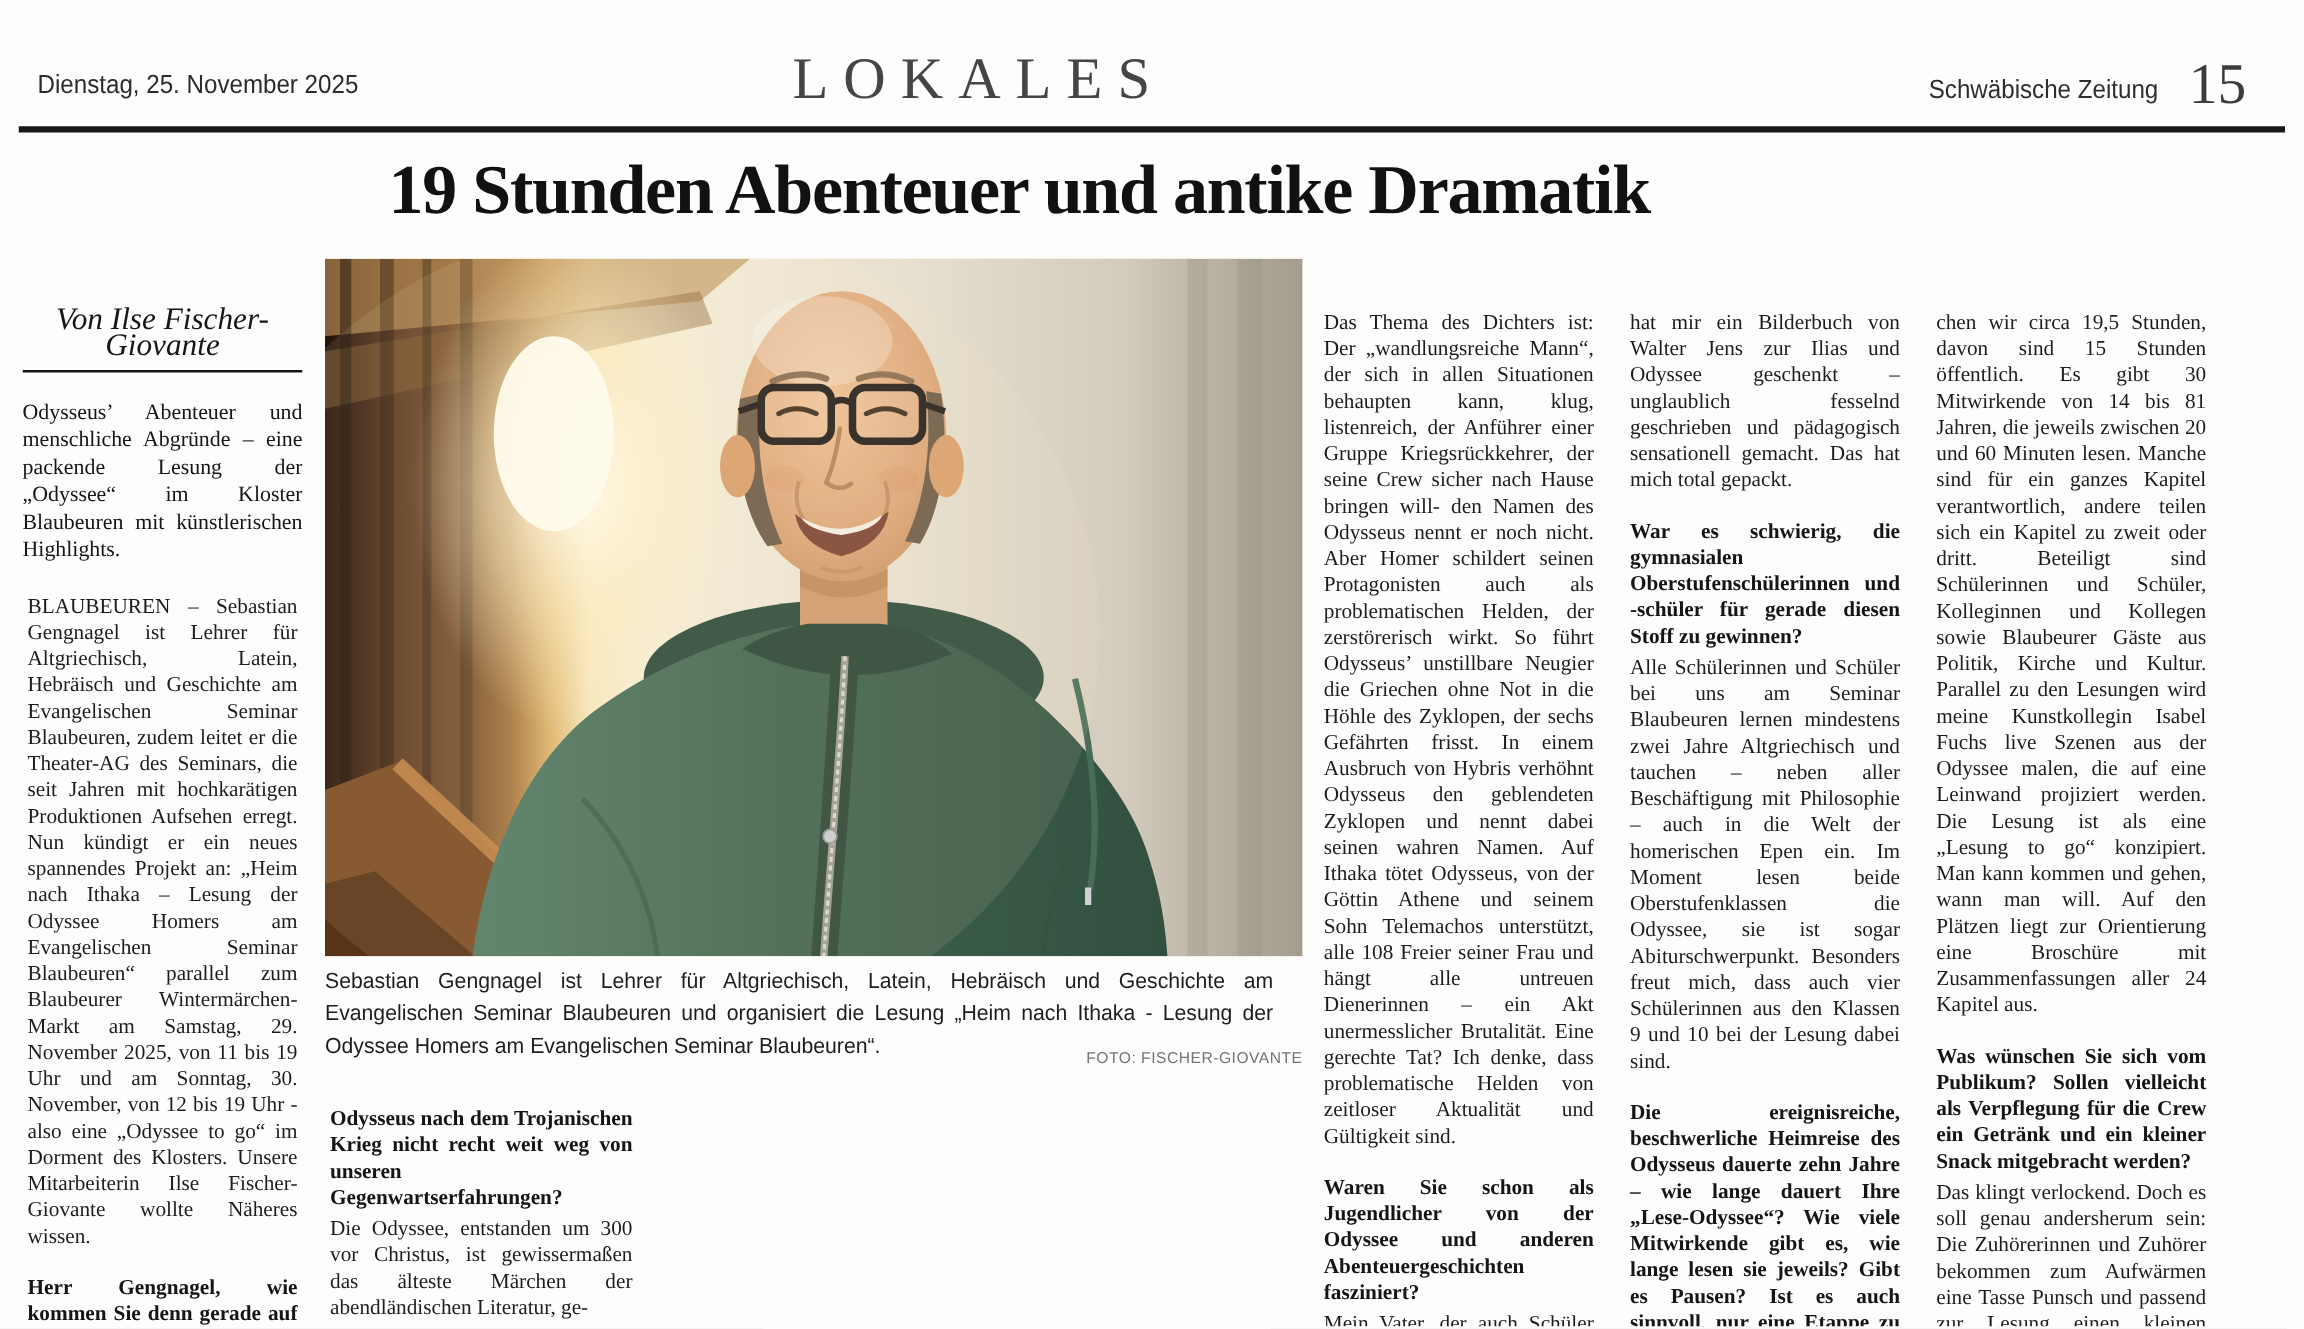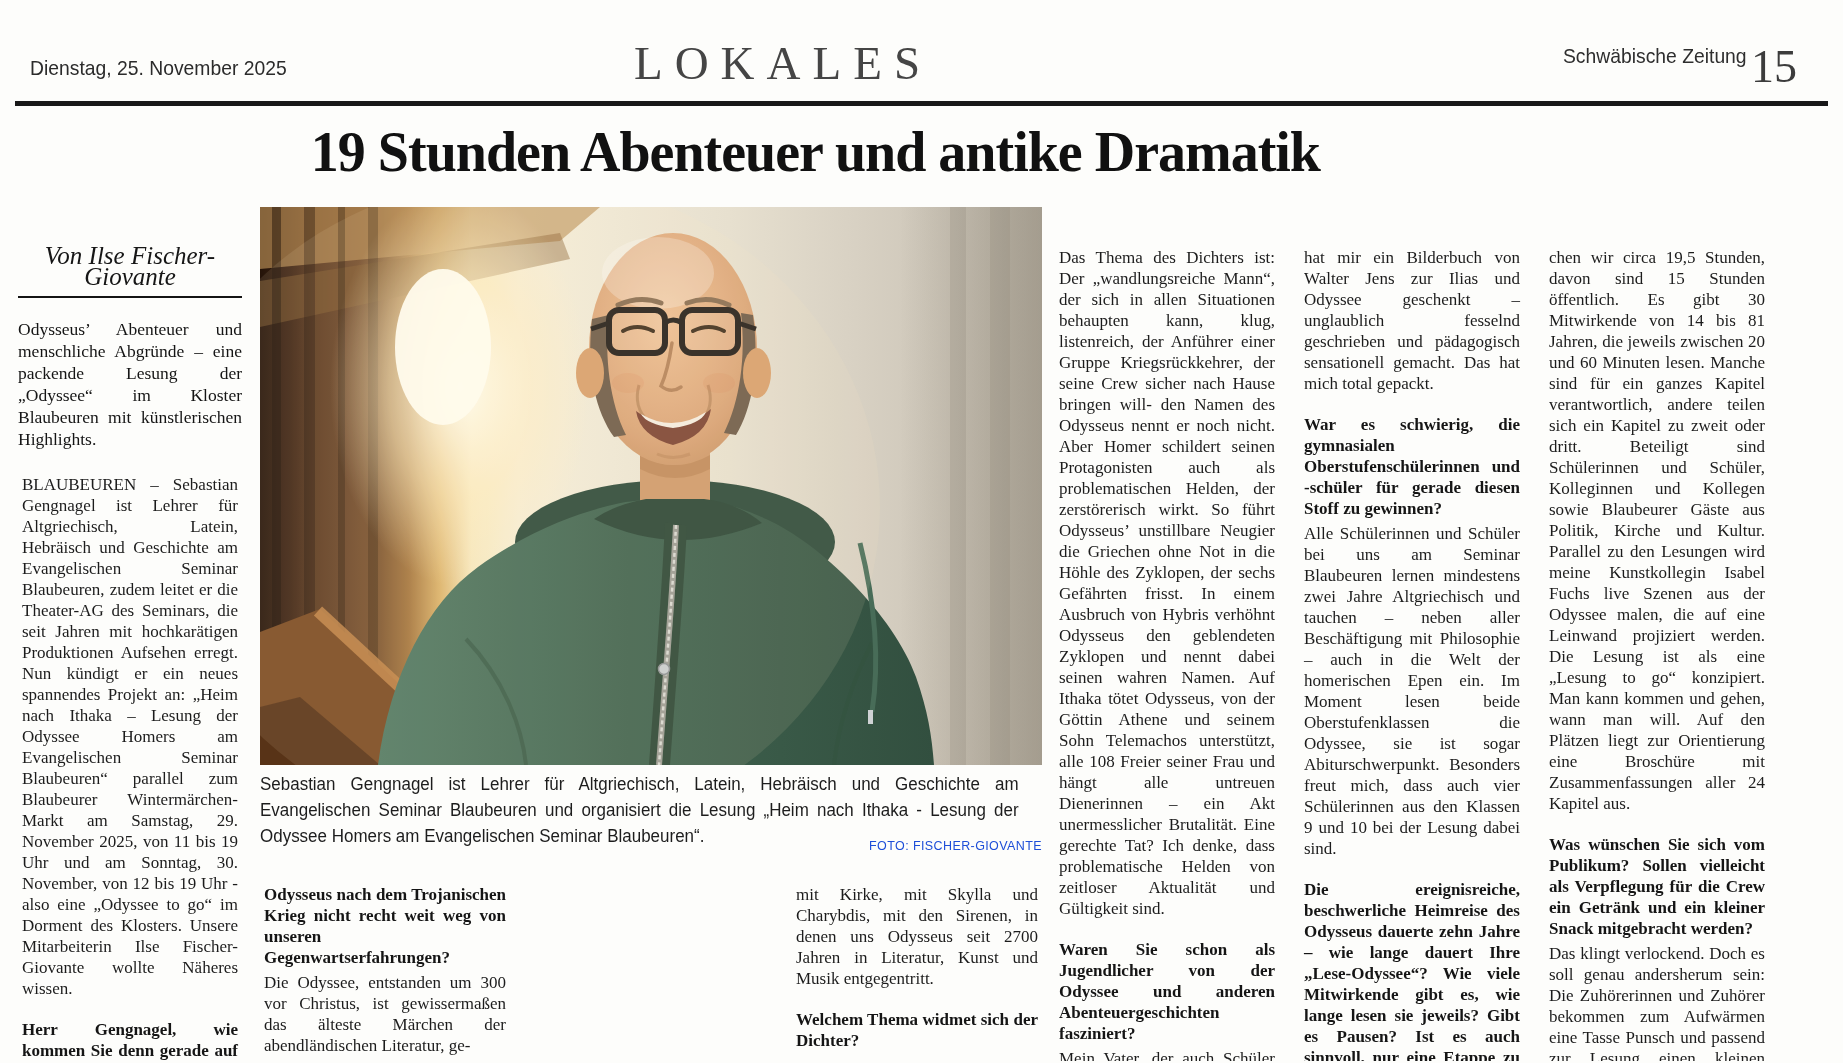--- a/index.html
+++ b/index.html
@@ -20,21 +20,21 @@
     white-space:nowrap;
   }
   .mast-section{
     position:absolute;left:783px;top:36px;transform:translateX(-50%);
     font-family:"Liberation Serif", serif;
     font-size:47px;letter-spacing:12px;color:#454545;
     white-space:nowrap;
   }
   .mast-right{
     position:absolute;right:46px;top:44px;
-    display:flex;align-items:flex-start;gap:4px;
+    display:flex;align-items:flex-end;gap:24px;
   }
   .mast-paper{
     font-family:"Liberation Sans", sans-serif;
     font-size:21px;color:#2e2e2e;
     transform:scaleX(.92);transform-origin:right center;
     padding-bottom:6px;white-space:nowrap;
   }
   .mast-pagenum{
     font-family:"Liberation Serif", serif;
     font-size:46px;line-height:1;color:#3c3c3c;
@@ -90,21 +90,21 @@
   }
   .caption{
     margin:0;text-align:justify;
     font-family:"Liberation Sans", sans-serif;
     font-size:17.5px;line-height:26px;color:#1d1d1d;
     transform:scaleX(.97);transform-origin:left top;
   }
   .credit{
     position:absolute;right:0;bottom:6px;
     font-family:"Liberation Sans", sans-serif;
-    font-size:12.5px;letter-spacing:.4px;color:#1d4ed8;
+    font-size:12.5px;letter-spacing:.4px;color:#737373;
     background:#fdfdfb;padding-left:8px;
   }
 </style>
 </head>
 <body>
 
 <div class="page">
 
   <header>
     <div class="mast-date">Dienstag, 25. November 2025</div>
@@ -258,24 +258,20 @@
 
   <div class="caption-wrap">
     <p class="caption">Sebastian Gengnagel ist Lehrer für Altgriechisch, Latein, Hebräisch und Geschichte am Evangelischen Seminar Blaubeuren und organisiert die Lesung „Heim nach Ithaka - Lesung der Odyssee Homers am Evangelischen Seminar Blaubeuren“.</p>
     <span class="credit">FOTO: FISCHER-GIOVANTE</span>
   </div>
 
   <section class="col colb col2">
       <p class="para q">Odysseus nach dem Trojanischen Krieg nicht recht weit weg von unseren Gegenwartserfahrungen?</p>
       <p class="para">Die Odyssee, entstanden um 300 vor Christus, ist gewissermaßen das älteste Märchen der abendländischen Literatur, ge-</p>
     </section>
-  <section class="col colb col4">
-      <p class="para">mit Kirke, mit Skylla und Charybdis, mit den Sirenen, in denen uns Odysseus seit 2700 Jahren in Literatur, Kunst und Musik entgegentritt.</p>
-      <p class="para q">Welchem Thema widmet sich der Dichter?</p>
-    </section>
 
   <section class="col col5">
       <p class="para">Das Thema des Dichters ist: Der „wandlungsreiche Mann“, der sich in allen Situationen behaupten kann, klug, listenreich, der Anführer einer Gruppe Kriegsrückkehrer, der seine Crew sicher nach Hause bringen will- den Namen des Odysseus nennt er noch nicht. Aber Homer schildert seinen Protagonisten auch als problematischen Helden, der zerstörerisch wirkt. So führt Odysseus’ unstillbare Neugier die Griechen ohne Not in die Höhle des Zyklopen, der sechs Gefährten frisst. In einem Ausbruch von Hybris verhöhnt Odysseus den geblendeten Zyklopen und nennt dabei seinen wahren Namen. Auf Ithaka tötet Odysseus, von der Göttin Athene und seinem Sohn Telemachos unterstützt, alle 108 Freier seiner Frau und hängt alle untreuen Dienerinnen – ein Akt unermesslicher Brutalität. Eine gerechte Tat? Ich denke, dass problematische Helden von zeitloser Aktualität und Gültigkeit sind.</p>
       <p class="para q">Waren Sie schon als Jugendlicher von der Odyssee und anderen Abenteuergeschichten fasziniert?</p>
       <p class="para">Mein Vater, der auch Schüler am Seminar Blaubeuren war,</p>
     </section>
   <section class="col col6">
       <p class="para">hat mir ein Bilderbuch von Walter Jens zur Ilias und Odyssee geschenkt – unglaublich fesselnd geschrieben und pädagogisch sensationell gemacht. Das hat mich total gepackt.</p>
       <p class="para q">War es schwierig, die gymnasialen Oberstufenschülerinnen und -schüler für gerade diesen Stoff zu gewinnen?</p>
       <p class="para">Alle Schülerinnen und Schüler bei uns am Seminar Blaubeuren lernen mindestens zwei Jahre Altgriechisch und tauchen – neben aller Beschäftigung mit Philosophie – auch in die Welt der homerischen Epen ein. Im Moment lesen beide Oberstufenklassen die Odyssee, sie ist sogar Abiturschwerpunkt. Besonders freut mich, dass auch vier Schülerinnen aus den Klassen 9 und 10 bei der Lesung dabei sind.</p>

